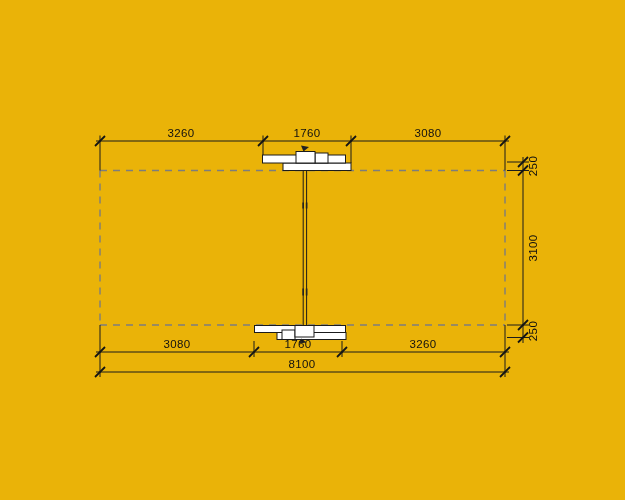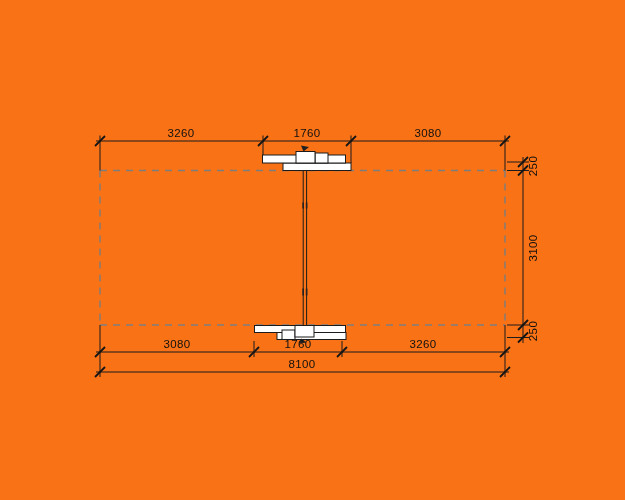--- a/index.html
+++ b/index.html
@@ -1,17 +1,17 @@
 <!DOCTYPE html>
 <html><head>
 <meta charset="utf-8">
 <style>
   html,body{margin:0;padding:0;}
   body{background:#ffffff;font-family:"Liberation Sans", sans-serif;}
-  .canvas{position:relative;width:625px;height:500px;background:#f97316;overflow:hidden;}
+  .canvas{position:relative;width:625px;height:500px;background:#eab308;overflow:hidden;}
   svg{display:block;}
   text{font-family:"Liberation Sans", sans-serif;font-size:11.5px;fill:#101010;letter-spacing:0.4px;}
   .dim{stroke:#1b1b1b;stroke-width:1;fill:none;}
   .ext{stroke:#1b1b1b;stroke-width:1;fill:none;}
   .tick{stroke:#141414;stroke-width:1.8;fill:none;}
   .dash{stroke:#7d7d7d;stroke-width:1.4;fill:none;stroke-dasharray:7 6;}
   .plate{fill:#ffffff;stroke:#1b1b1b;stroke-width:1;}
   .web{stroke:#1b1b1b;stroke-width:1;fill:none;}
   .mark{fill:#222222;stroke:none;}
 </style>

